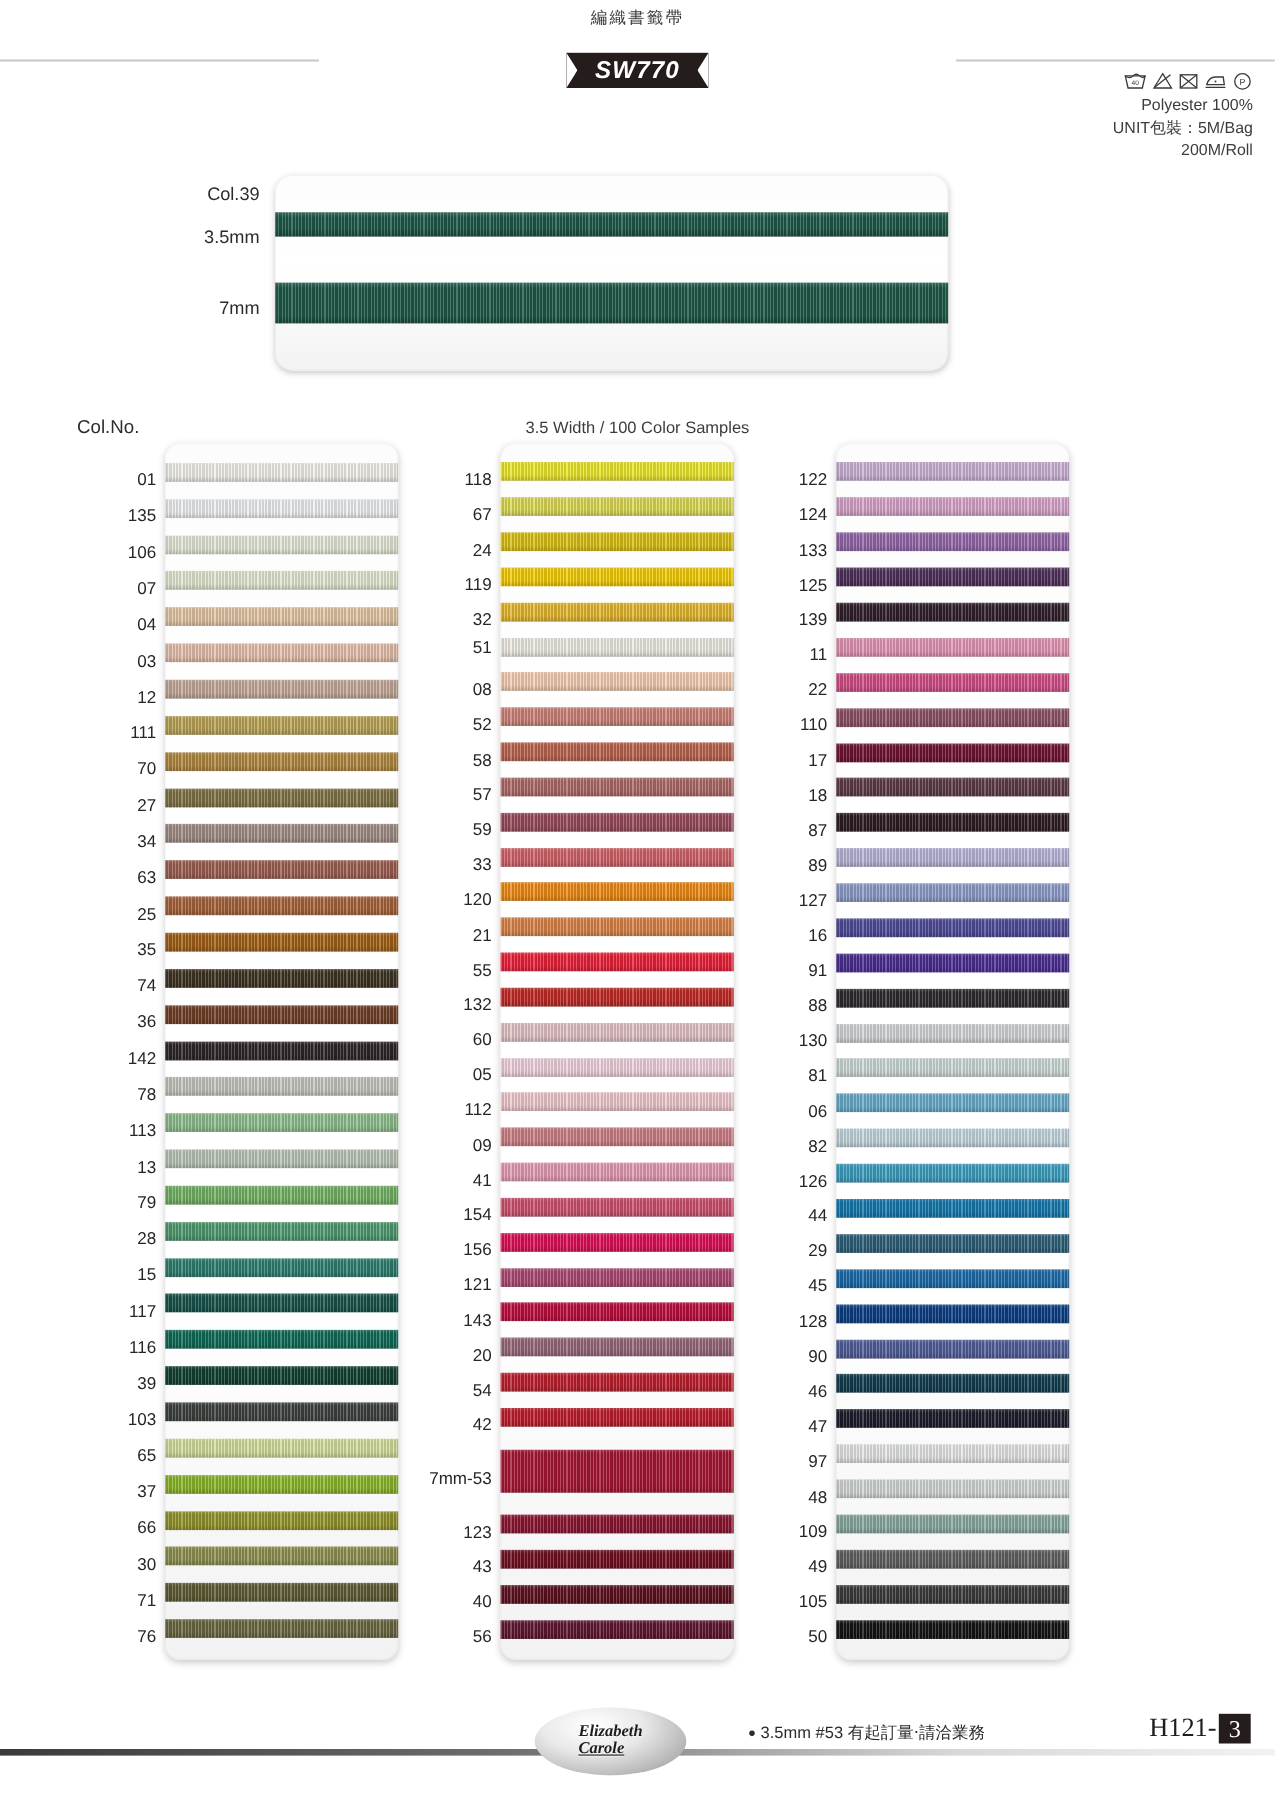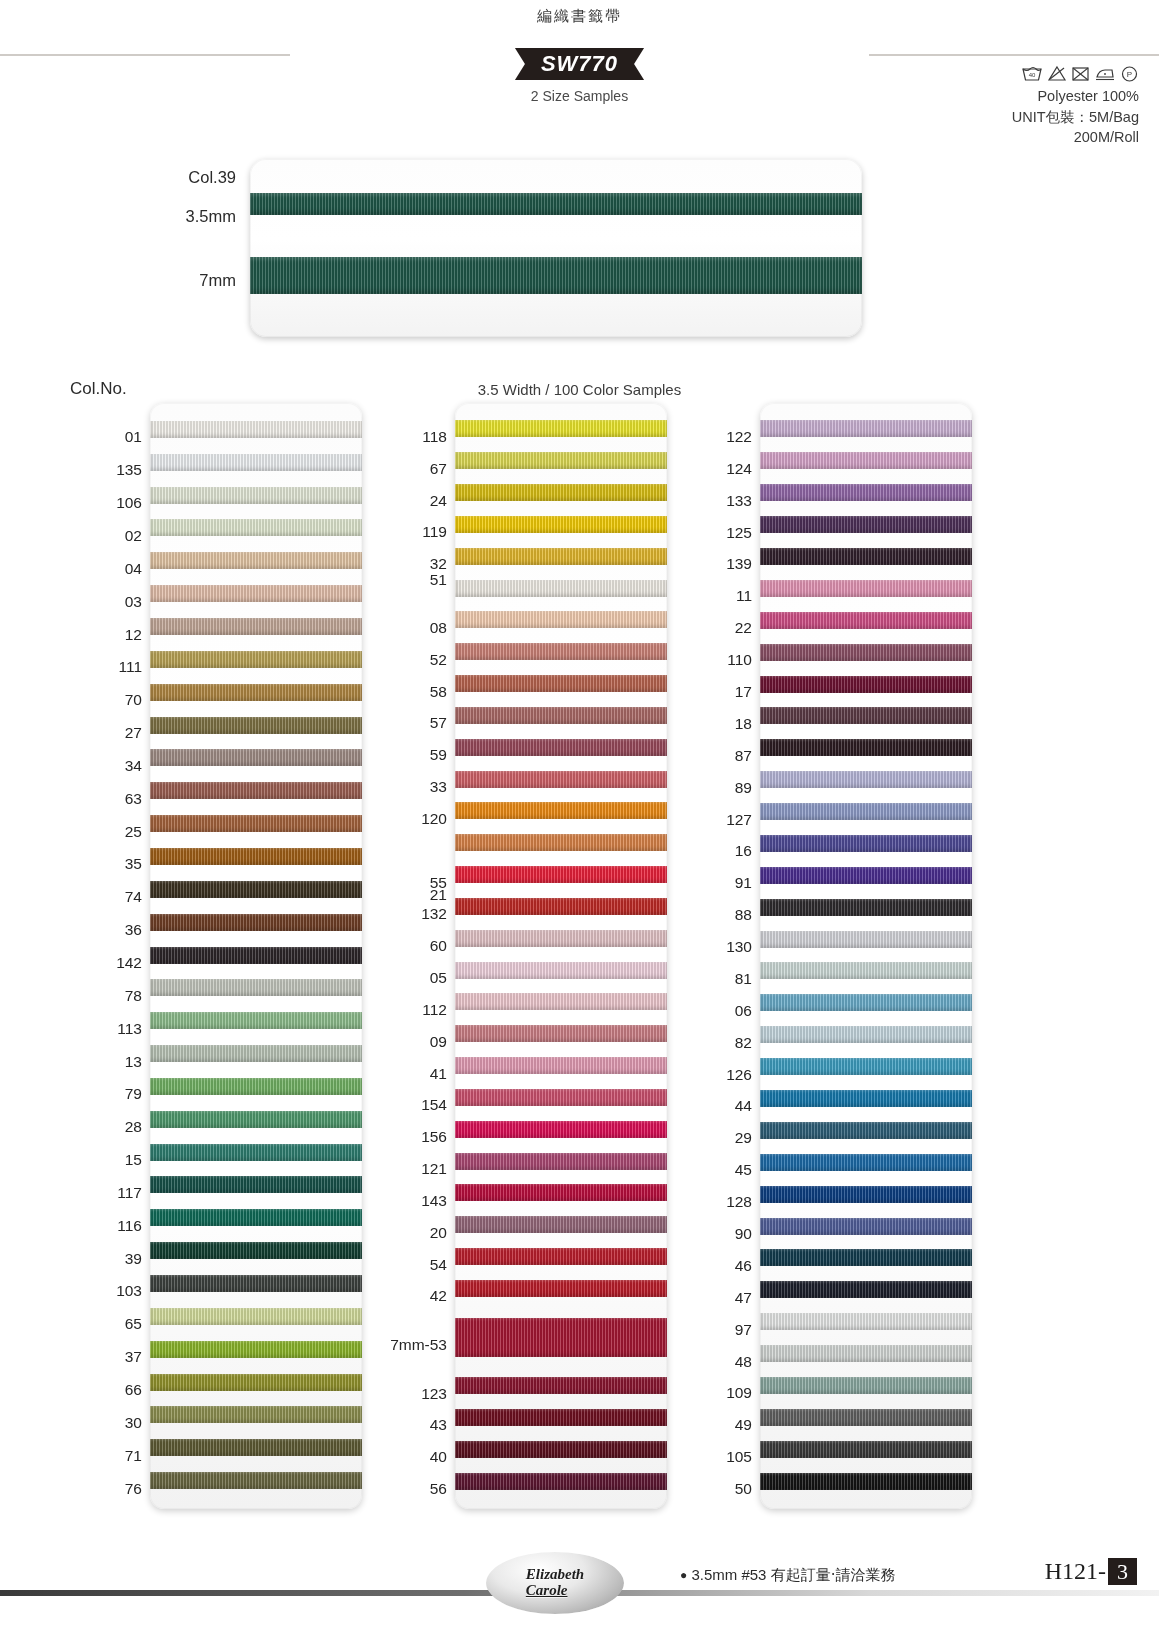--- a/index.html
+++ b/index.html
@@ -131,21 +131,20 @@
 <div class="header">
   <div class="side-rule l"></div>
   <div class="side-rule r"></div>
 
 
   <div class="subtitle-cn">編織書籤帶</div>
 
   <div class="badge-wrap">
     <span class="code-badge">SW770</span>
   </div>
-  <div class="size-samples">2 Size Samples</div>
 
   <div class="info-block">
     <div class="care-icons">
       <svg width="22" height="17" viewBox="0 0 22 17">
         <path d="M2 4 h18 l-2.5 11 h-13 z" fill="none" stroke="#3a3a3a" stroke-width="1.2"></path>
         <path d="M2 4 q4 3 7 0 q3 -3 6 0 q3 3 5 0" fill="none" stroke="#3a3a3a" stroke-width="1.1"></path>
         <text x="11" y="12" font-size="6" text-anchor="middle" fill="#3a3a3a" font-family="Liberation Sans, sans-serif">40</text>
       </svg>
       <svg width="20" height="17" viewBox="0 0 20 17">
         <path d="M10 2 L18 15 H2 Z" fill="none" stroke="#3a3a3a" stroke-width="1.2"></path>
@@ -227,21 +226,21 @@
         <div class="sw" style="position: absolute; top: 937.682px; height: 17px; background-color: rgb(139, 181, 42);"></div>
         <div class="sw" style="position: absolute; top: 970.53px; height: 17px; background-color: rgb(147, 148, 44);"></div>
         <div class="sw" style="position: absolute; top: 1003.38px; height: 17px; background-color: rgb(141, 144, 80);"></div>
         <div class="sw" style="position: absolute; top: 1036.23px; height: 17px; background-color: rgb(94, 91, 52);"></div>
         <div class="sw" style="position: absolute; top: 1069.08px; height: 17px; background-color: rgb(106, 104, 66);"></div>
       </div>
     <div class="col-labels">
         <div class="lab" style="top: 18.4242px;">01</div>
         <div class="lab" style="top: 51.2727px;">135</div>
         <div class="lab" style="top: 84.1212px;">106</div>
-        <div class="lab" style="top: 116.97px;">02</div>
+        <div class="lab" style="top: 116.97px;">07</div>
         <div class="lab" style="top: 149.818px;">04</div>
         <div class="lab" style="top: 182.667px;">03</div>
         <div class="lab" style="top: 215.515px;">12</div>
         <div class="lab" style="top: 248.364px;">111</div>
         <div class="lab" style="top: 281.212px;">70</div>
         <div class="lab" style="top: 314.061px;">27</div>
         <div class="lab" style="top: 346.909px;">34</div>
         <div class="lab" style="top: 379.758px;">63</div>
         <div class="lab" style="top: 412.606px;">25</div>
         <div class="lab" style="top: 445.455px;">35</div>
@@ -301,29 +300,29 @@
         <div class="sw" style="position: absolute; top: 1005.91px; height: 17px; background-color: rgb(111, 16, 33);"></div>
         <div class="sw" style="position: absolute; top: 1037.75px; height: 17px; background-color: rgb(92, 17, 31);"></div>
         <div class="sw" style="position: absolute; top: 1069.58px; height: 17px; background-color: rgb(94, 23, 50);"></div>
       </div>
     <div class="col-labels">
         <div class="lab" style="top: 17.9178px;">118</div>
         <div class="lab" style="top: 49.7533px;">67</div>
         <div class="lab" style="top: 81.5888px;">24</div>
         <div class="lab" style="top: 113.424px;">119</div>
         <div class="lab" style="top: 145.26px;">32</div>
-        <div class="lab" style="top: 161px; margin-left: 13px;">51</div>
+        <div class="lab" style="top: 171px; margin-left: 13px;">51</div>
         <div class="lab" style="top: 208.931px;">08</div>
         <div class="lab" style="top: 240.767px;">52</div>
         <div class="lab" style="top: 272.602px;">58</div>
         <div class="lab" style="top: 304.438px;">57</div>
         <div class="lab" style="top: 336.273px;">59</div>
         <div class="lab" style="top: 368.109px;">33</div>
         <div class="lab" style="top: 399.944px;">120</div>
-        <div class="lab" style="top: 431.78px; margin-top: 44px;">21</div>
+        <div class="lab" style="top: 431.78px;">21</div>
         <div class="lab" style="top: 463.615px;">55</div>
         <div class="lab" style="top: 495.451px;">132</div>
         <div class="lab" style="top: 527.286px;">60</div>
         <div class="lab" style="top: 559.122px;">05</div>
         <div class="lab" style="top: 590.957px;">112</div>
         <div class="lab" style="top: 622.793px;">09</div>
         <div class="lab" style="top: 654.628px;">41</div>
         <div class="lab" style="top: 686.464px;">154</div>
         <div class="lab" style="top: 718.3px;">156</div>
         <div class="lab" style="top: 750.135px;">121</div>

